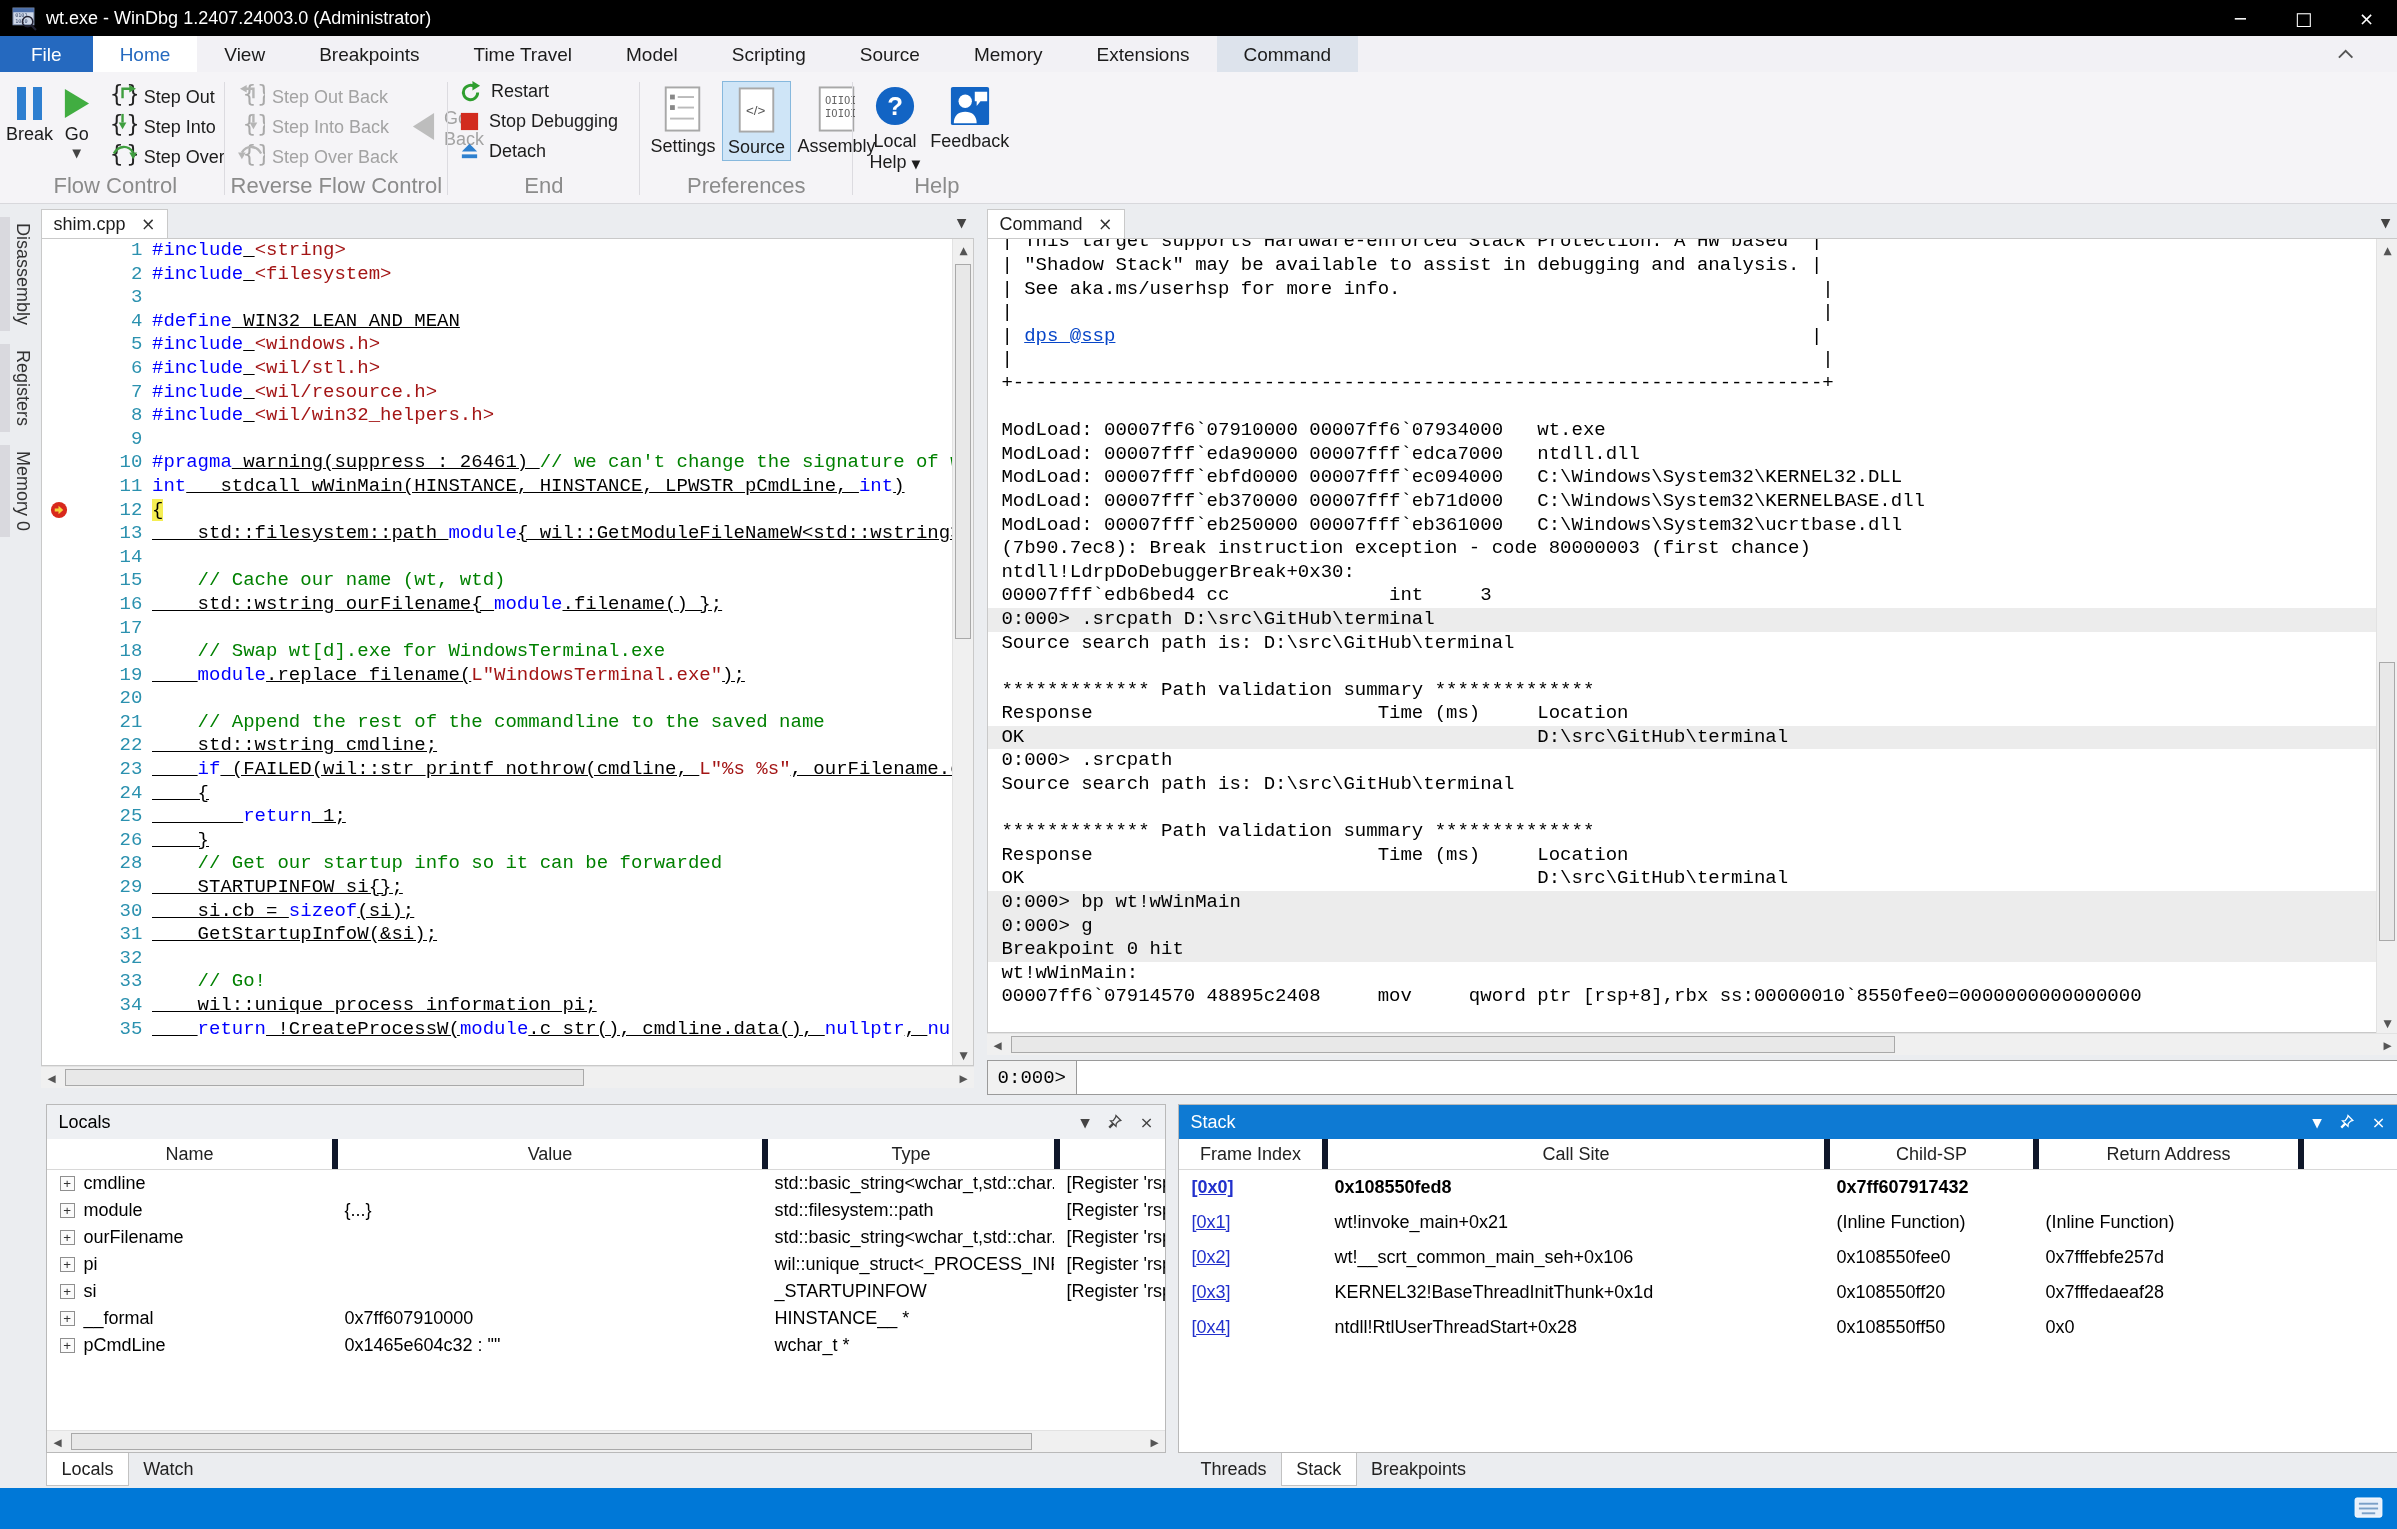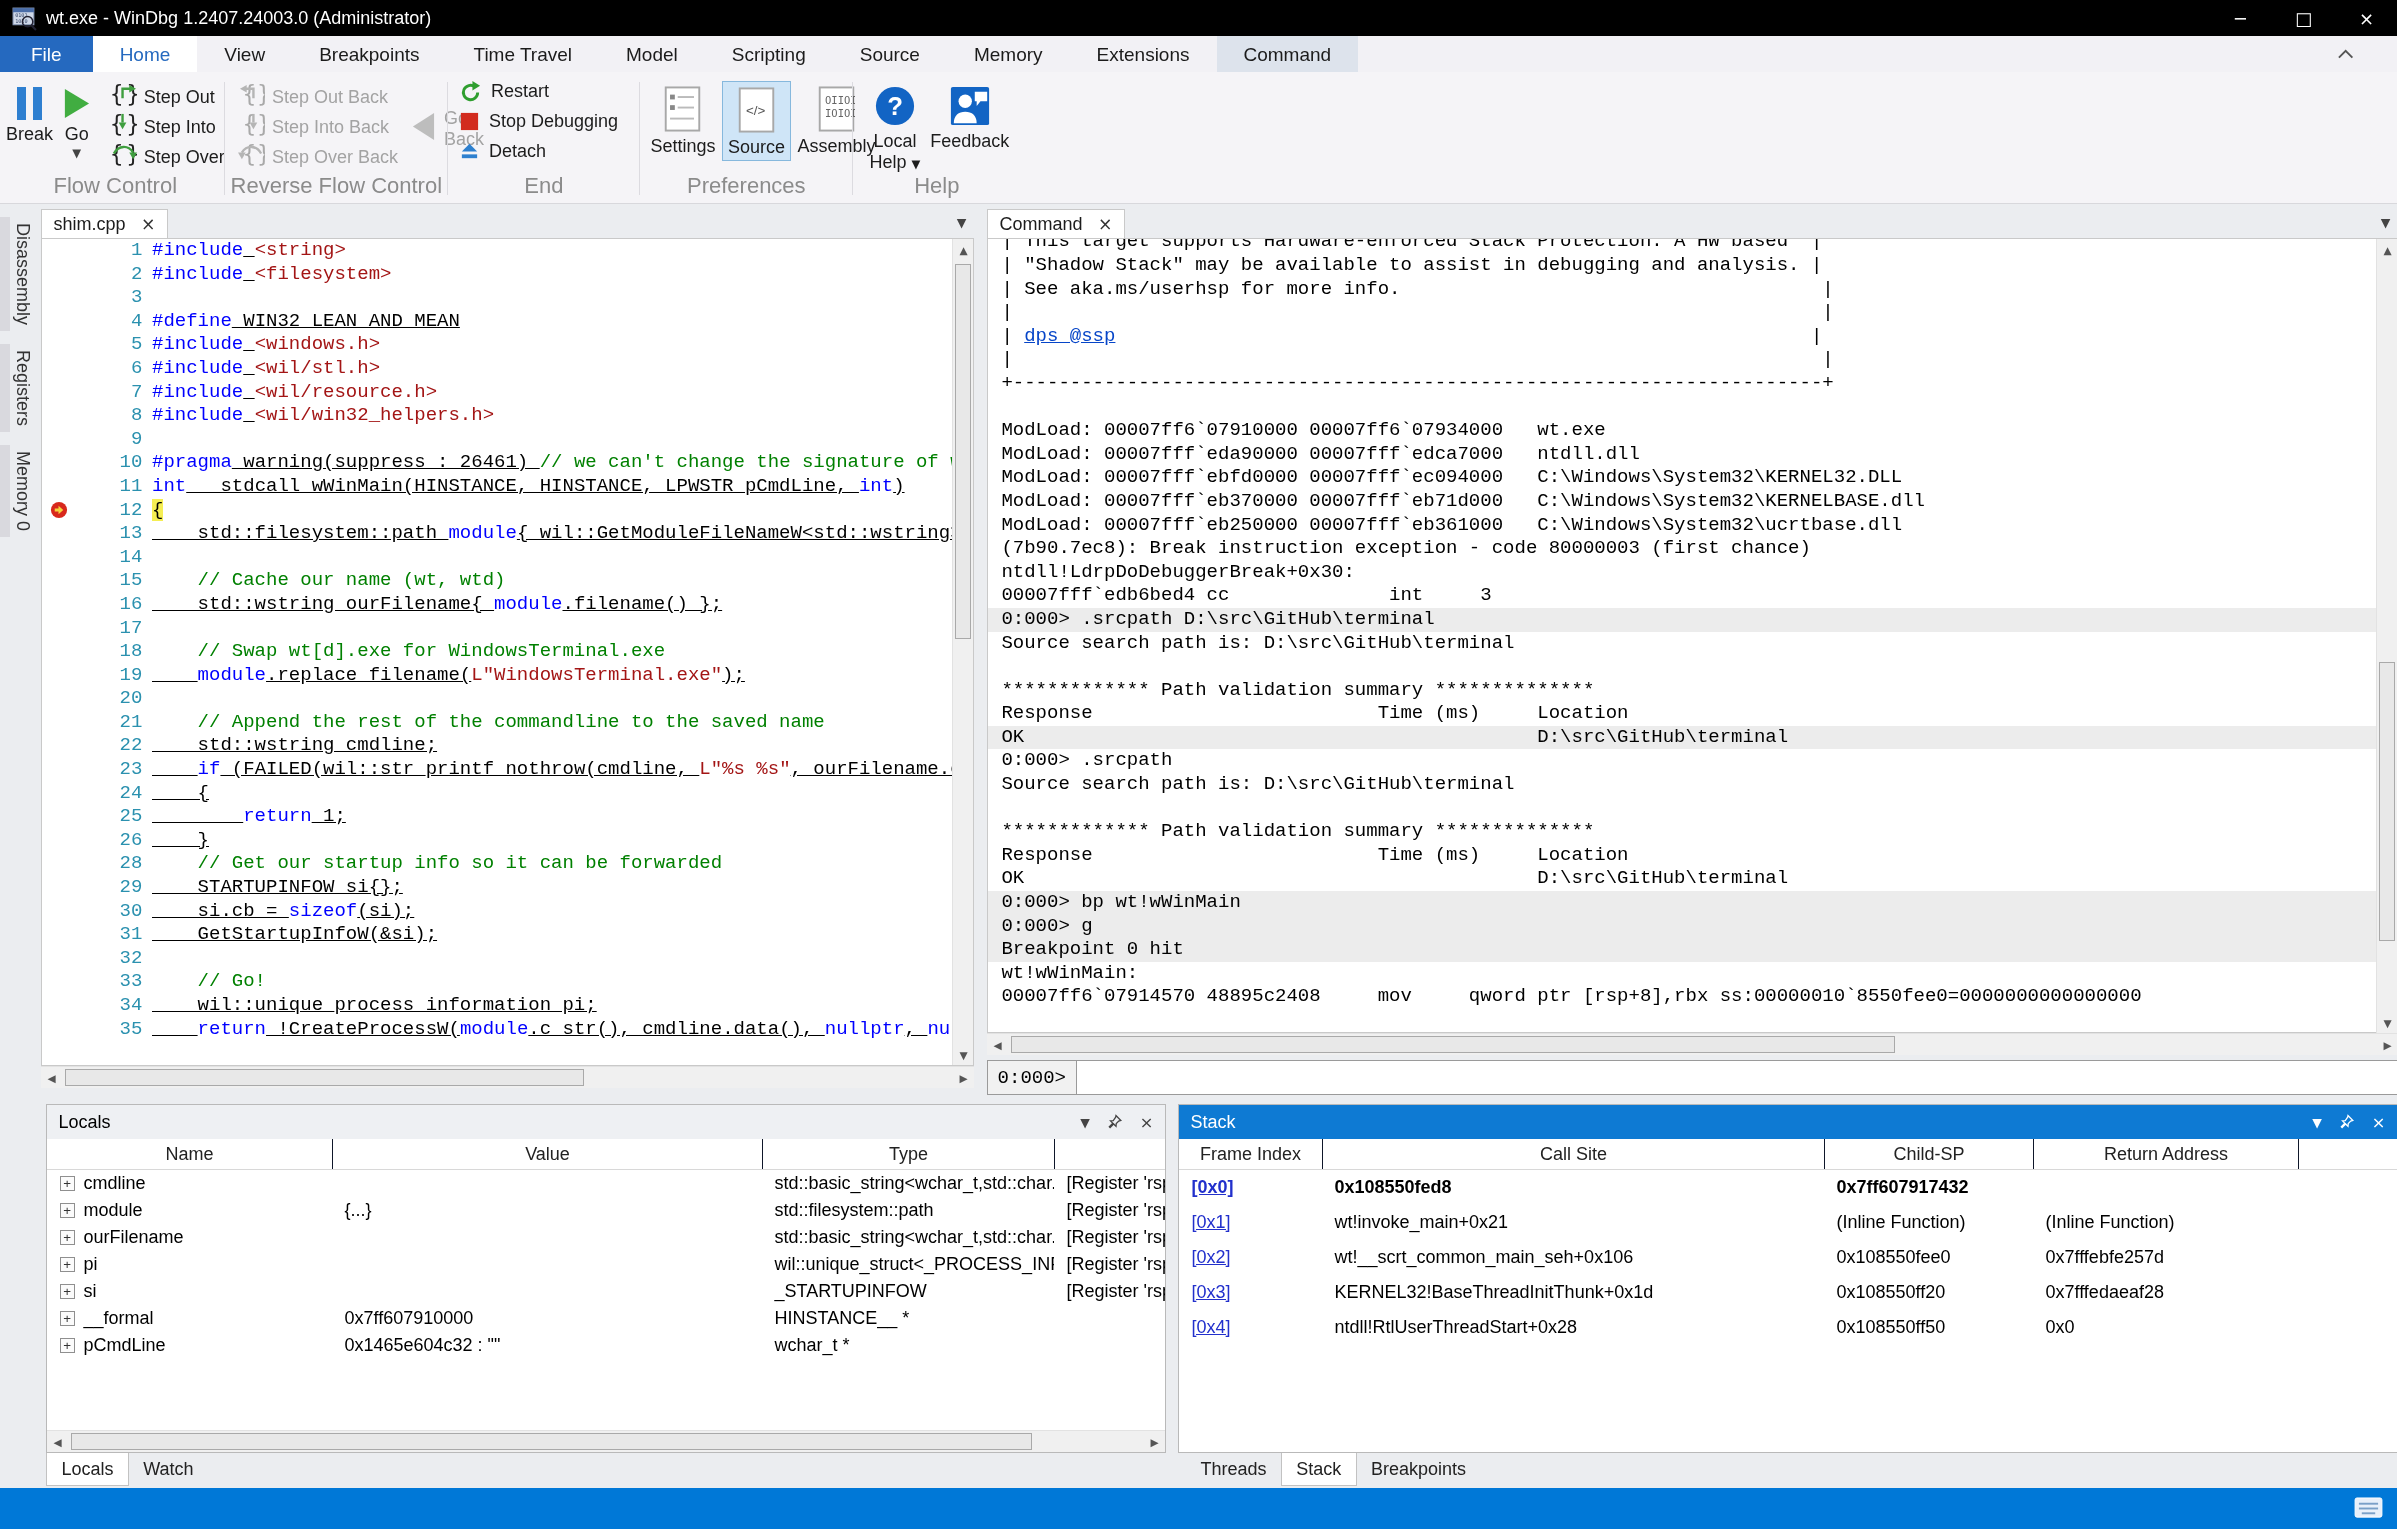--- a/index.html
+++ b/index.html
@@ -96,21 +96,21 @@
   .paneltitle { height:34px; display:flex; align-items:center; padding:0 11.5px; font-size:18px; }
   .paneltitle.light { background:#eef0f3; color:#000; }
   .paneltitle.blue { background:#0e7ad3; color:#fff; }
   .ptspacer { flex:1; }
   .pticon { margin-left:17.3px; display:flex; align-items:center; font-size:12.5px; }
   .paneltitle.light .pticon { color:#444; }
   .paneltitle.blue .pticon { color:#fff; }
   .thead { display:grid; height:31px; border-bottom:1px solid #d8d8d8; }
   #localsheader { grid-template-columns:285px 430px 292px 1fr; }
   #stackheader { grid-template-columns:143px 502px 209px 265px 1fr; }
-  .hcell { display:flex; align-items:center; justify-content:center; font-size:18px; color:#222; border-left:1px solid #0f172a; overflow:hidden; white-space:nowrap; }
+  .hcell { display:flex; align-items:center; justify-content:center; font-size:18px; color:#222; border-left:6px solid #0f172a; overflow:hidden; white-space:nowrap; }
   .hcell:first-child { border-left:none; }
   .lrow { display:grid; grid-template-columns:285px 430px 292px 1fr; height:27px; }
   .srow { display:grid; grid-template-columns:143px 502px 209px 265px 1fr; height:35px; }
   .cell { display:flex; align-items:center; font-size:18px; color:#000; padding-left:12.5px; white-space:nowrap; overflow:hidden; }
   .cell.b { font-weight:bold; }
   .namecell { gap:8.6px; }
   .expander { width:15.4px; height:15.4px; flex:none; border:1px solid #8f8f8f; background:#fbfbfb; font-size:13.4px; line-height:13.4px; text-align:center; color:#333; }
   .slink { color:#2230cc; text-decoration:underline; }
   .slink.b { font-weight:bold; }
 

